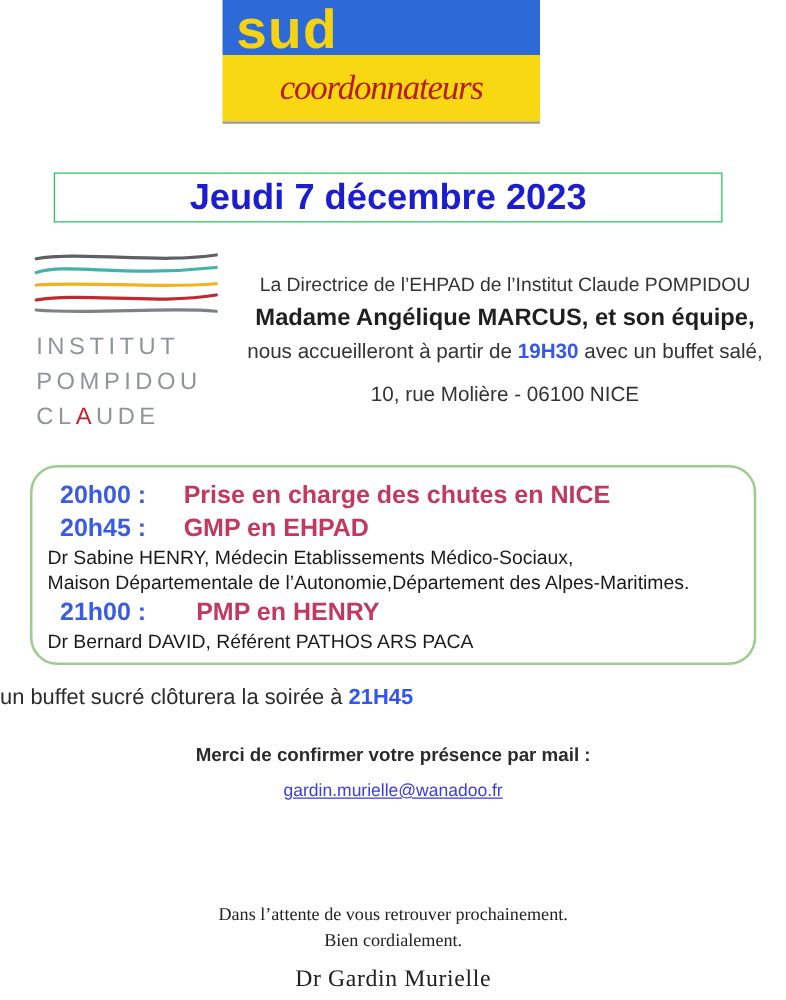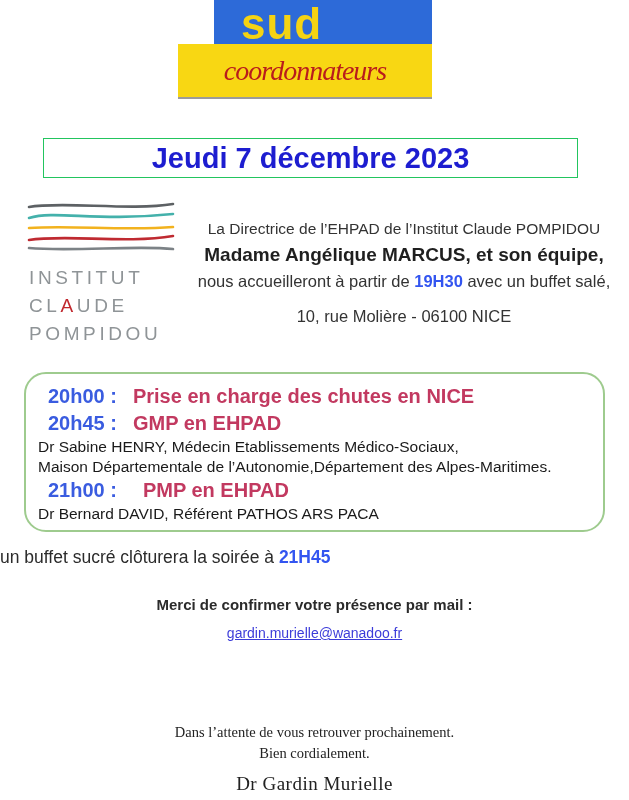--- a/index.html
+++ b/index.html
@@ -2,21 +2,21 @@
 <html><head>
 <meta charset="utf-8">
 <style>
   html,body{margin:0;padding:0;background:#ffffff;}
   .page{
     position:relative;width:629px;height:800px;background:#ffffff;overflow:hidden;
     font-family:"Liberation Sans",sans-serif;color:#222;
   }
   
   .logo{position:absolute;left:178px;top:0;width:254px;border-bottom:2px solid #9b9b9b;}
-  .logo-blue{background:#2d6ad8;height:44px;display:flex;align-items:flex-end;padding-left:27px;margin-left:36px;}
+  .logo-blue{background:#2d6ad8;height:44px;display:flex;align-items:flex-end;padding-left:11px;}
   .logo-blue span{color:#f5d313;font-weight:bold;font-size:44px;line-height:40px;letter-spacing:1px;}
   .logo-yellow{background:#f8d713;height:53px;display:flex;align-items:center;justify-content:center;}
   .logo-yellow span{
     font-family:Liberation Serif, serif;font-style:italic;color:#b91c1c;
     font-size:28px;line-height:34px;letter-spacing:-1px;
   }
   
   .date-box{
     position:absolute;left:43px;top:138px;width:535px;height:40px;box-sizing:border-box;
     border:1px solid #22c55e;display:flex;align-items:center;justify-content:center;
@@ -32,21 +32,21 @@
   .intro .l1{font-size:15.5px;color:#333;margin:0 0 6px 0;}
   .intro .l2{font-size:19px;font-weight:bold;color:#1f1f1f;margin:0 0 6px 0;}
   .intro .l3{font-size:16.5px;color:#333;margin:0;text-align:center;}
   .intro .addr{font-size:16.5px;color:#333;margin:16px 0 0 0;}
   .time-blue{color:#3355f0;font-weight:bold;}
   
   .agenda{
     position:absolute;left:24px;top:372px;width:581px;height:160px;box-sizing:border-box;
     border:2px solid #9ecb8e;border-radius:22px;padding:9px 6px 0 12px;background:#fff;
   }
-  .agenda .row{display:flex;align-items:baseline;gap:16px;line-height:27px;}
+  .agenda .row{display:flex;align-items:baseline;gap:30px;line-height:27px;}
   .agenda .row .t{color:#3a5ce0;font-weight:bold;font-size:20px;padding-left:10px;}
   .agenda .row .ttl{color:#c23960;font-weight:bold;font-size:20px;}
   .agenda .body-line{font-size:15.5px;color:#1a1a1a;line-height:20px;white-space:nowrap;}
   .agenda .row.pmp .ttl{margin-left:10px;}
   
   .buffet{position:absolute;left:0;top:547px;width:100%;text-align:left;font-size:17.5px;color:#2b2b2b;margin:0;}
   .confirm{position:absolute;left:0;top:596px;width:100%;text-align:center;font-size:15px;font-weight:bold;color:#2b2b2b;margin:0;}
   .email-row{position:absolute;left:0;top:624px;width:100%;text-align:center;margin:0;}
   .email-row a{color:#3c3cd9;font-size:14px;text-decoration:underline;cursor:pointer;}
   
@@ -77,22 +77,22 @@
   <aside class="icp">
     <svg width="150" height="54" viewBox="0 0 150 54" aria-hidden="true">
       <path d="M3 7 C 35 1, 105 11, 147 4" fill="none" stroke="#5d6164" stroke-width="2.6" stroke-linecap="round"></path>
       <path d="M3 18 C 30 10, 70 22, 147 14" fill="none" stroke="#44b1ab" stroke-width="2.6" stroke-linecap="round"></path>
       <path d="M3 28 C 45 25, 100 31, 147 27" fill="none" stroke="#f2b21e" stroke-width="2.6" stroke-linecap="round"></path>
       <path d="M3 40 C 40 34, 100 44, 147 36" fill="none" stroke="#bf2a31" stroke-width="2.6" stroke-linecap="round"></path>
       <path d="M3 48 C 45 52, 110 45, 147 49" fill="none" stroke="#7c8286" stroke-width="2.6" stroke-linecap="round"></path>
     </svg>
     <div class="icp-text">
       <div>INSTITUT</div>
+      <div>POMPIDOU</div>
       <div><span>CL</span><span class="red-a">A</span><span>UDE</span></div>
-      <div>POMPIDOU</div>
     </div>
   </aside>
 
   <section class="intro">
     <p class="l1">La Directrice de l’EHPAD de l’Institut Claude POMPIDOU</p>
     <p class="l2">Madame Angélique MARCUS, et son équipe,</p>
     <p class="l3"><span>nous accueilleront à partir de </span><span class="time-blue">19H30</span><span> avec un buffet salé,</span></p>
     <p class="addr">10, rue Molière - 06100 NICE</p>
   </section>
 
@@ -102,21 +102,21 @@
       <span class="ttl">Prise en charge des chutes en NICE</span>
     </div>
     <div class="row">
       <span class="t">20h45 :</span>
       <span class="ttl">GMP en EHPAD</span>
     </div>
     <div class="body-line">Dr Sabine HENRY, Médecin Etablissements Médico-Sociaux,</div>
     <div class="body-line">Maison Départementale de l’Autonomie,Département des Alpes-Maritimes.</div>
     <div class="row pmp">
       <span class="t">21h00 :</span>
-      <span class="ttl">PMP en EHPAD</span>
+      <span class="ttl">PMP en HENRY</span>
     </div>
     <div class="body-line">Dr Bernard DAVID, Référent PATHOS ARS PACA</div>
   </section>
 
   <p class="buffet"><span>un buffet sucré clôturera la soirée à </span><span class="time-blue">21H45</span></p>
 
   <p class="confirm">Merci de confirmer votre présence par mail :</p>
 
   <p class="email-row">
     <a href="#">gardin.murielle@wanadoo.fr</a>

